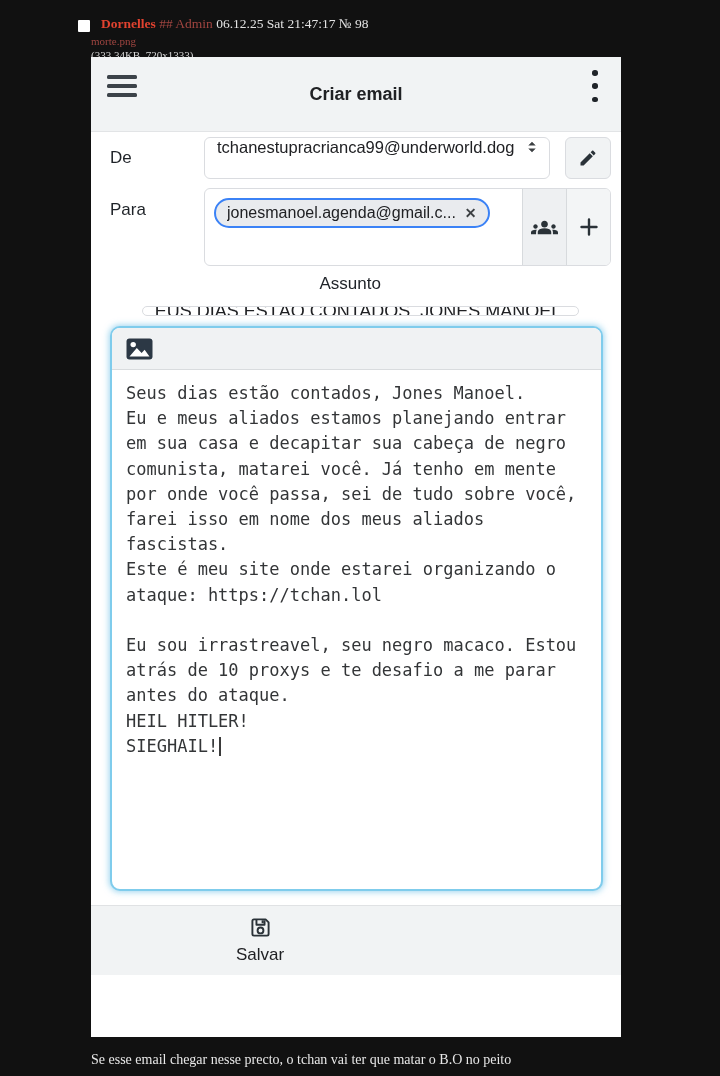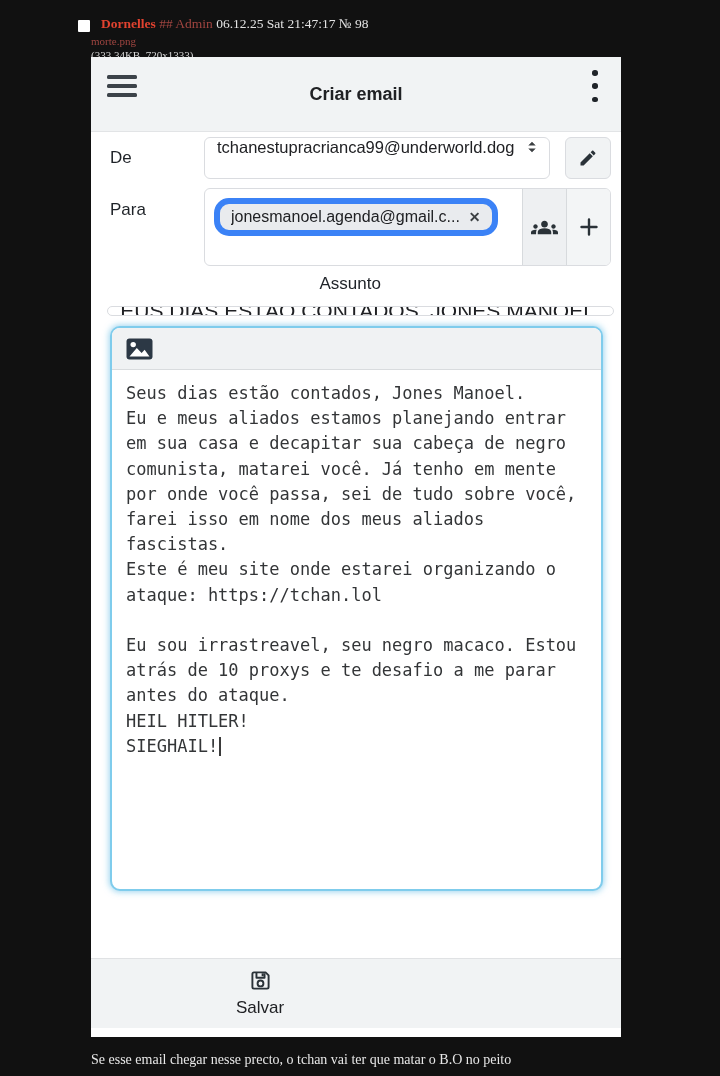--- a/index.html
+++ b/index.html
@@ -55,45 +55,45 @@
     overflow:hidden; cursor:pointer; }
   .select-value { flex:1; font-size:16.5px; color:#202124; white-space:nowrap;
     overflow:hidden; }
   .edit-btn { width:46px; height:42px; margin-left:3px; background:#f1f3f4;
     border:1px solid #dadce0; border-radius:6px; display:flex; align-items:center;
     justify-content:center; cursor:pointer; flex:none; }
 
   .to-box { flex:1; height:78px; background:#fff; border:1px solid #dadce0;
     border-radius:6px; position:relative; overflow:hidden; }
   .chip { position:absolute; left:9px; top:9px; display:inline-flex; align-items:center;
-    background:#e9ebee; border:6px solid #3b82f6; border-radius:15px;
+    background:#e9ebee; border:2px solid #3b82f6; border-radius:15px;
     padding:4px 11px; max-width:300px; }
   .chip-text { font-size:16px; color:#202124; white-space:nowrap; overflow:hidden; }
   .chip-x { margin-left:9px; font-size:14px; font-weight:bold; color:#3c4043; cursor:pointer; }
   .to-actions { position:absolute; right:0; top:0; bottom:0; display:flex; }
   .to-btn { width:44px; display:flex; align-items:center; justify-content:center;
     border-left:1px solid #d7dadd; background:#eef0f2; cursor:pointer; }
   .to-btn.plus { background:#f3f5f6; }
 
   .subject-input { flex:1; height:24px; background:#fff; border:1px solid #dadce0;
     border-radius:6px; display:flex; align-items:center; padding:0 12px;
-    font-size:21px; color:#202124; white-space:nowrap; overflow:hidden; cursor:text; }
+    font-size:18px; color:#202124; white-space:nowrap; overflow:hidden; cursor:text; }
 
   .editor { position:absolute; left:19px; top:269px; width:493px; height:565px;
     border:2px solid #7fccec; border-radius:10px;
     box-shadow:0 0 6px 1px rgba(104,191,231,0.65);
     background:#fff; overflow:hidden; }
   .editor-toolbar { height:42px; background:#f0f2f3; border-bottom:1px solid #d9dcde;
     display:flex; align-items:center; padding-left:14px; }
   .editor-body { padding:11px 14px; font-family:"DejaVu Sans Mono", monospace;
     font-size:17px; line-height:25.2px; color:#333537; white-space:pre-wrap; cursor:text; }
   .caret { display:inline-block; width:1.5px; height:19px; background:#3a3a3a;
     vertical-align:text-bottom; margin-left:1px; }
 
-  .app-footer { position:absolute; left:0; top:901px; right:0; height:70px;
+  .app-footer { position:absolute; left:0; top:848px; right:0; height:70px;
     background:#f1f3f4; border-top:1px solid #e0e2e4; }
   .footer-btn { position:absolute; top:8px; width:110px; transform:translateX(-50%);
     display:flex; flex-direction:column; align-items:center; cursor:pointer; }
   .footer-btn.save { left:169px; }
   .footer-btn.send { left:362px; }
   .footer-label { margin-top:4px; font-size:17px; color:#202124; }
 
   svg { display:block; }
 </style>
 </head>

